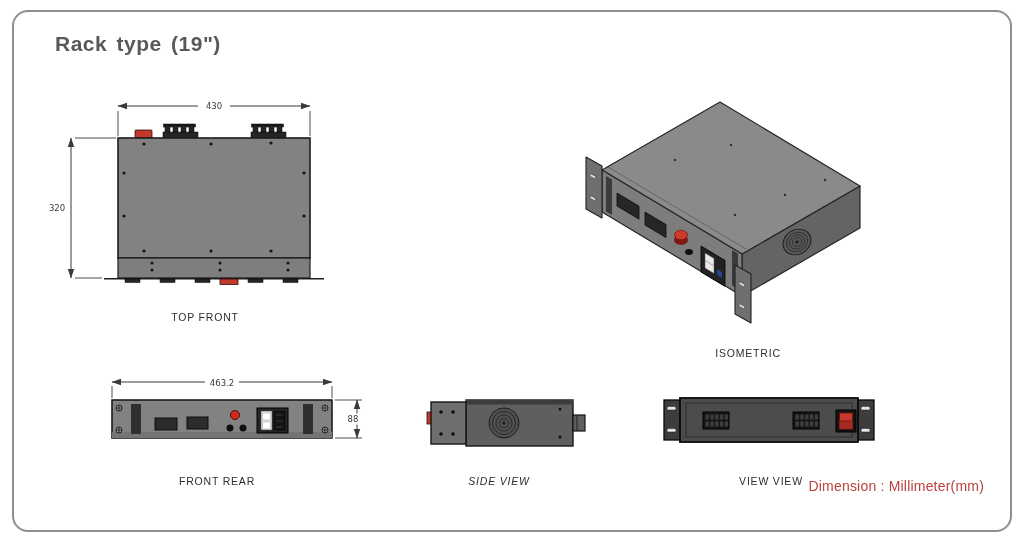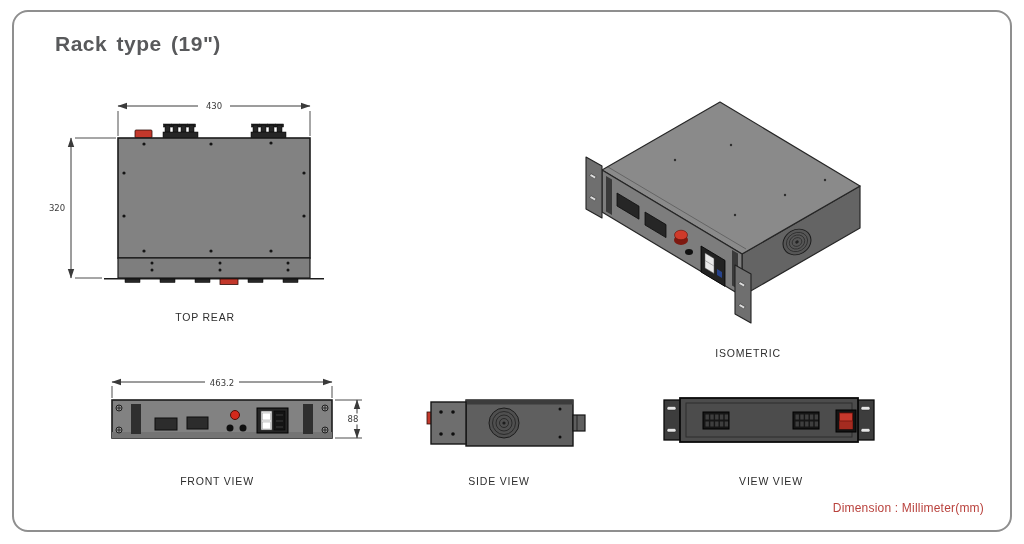--- a/index.html
+++ b/index.html
@@ -5,21 +5,21 @@
   :root{
     --accent:#c3382b; --note:#b9423d; --chassis:#828282;
     --dark:#2b2b2b; --line:#3a3a3a; --frame:#8f8f8f;
   }
   *{margin:0;padding:0;box-sizing:border-box;}
   html,body{width:1024px;height:544px;background:#fff;font-family:"Liberation Sans",sans-serif;overflow:hidden;}
   .page{position:relative;width:1024px;height:544px;background:#fff;}
   .frame{position:absolute;left:12px;top:10px;width:1000px;height:522px;border:2px solid var(--frame);border-radius:16px;}
   .title{position:absolute;left:55px;top:32px;font-size:21px;font-weight:bold;color:#58595b;letter-spacing:0.5px;word-spacing:3px;}
   .view-label{position:absolute;transform:translateX(-50%);font-size:10.5px;color:#2e2e2e;letter-spacing:0.8px;white-space:nowrap;}
-  .note{position:absolute;top:501px;right:40px;font-size:12px;color:var(--note);letter-spacing:0.2px;padding-left:24px;}
+  .note{position:absolute;top:478px;right:40px;font-size:14px;color:var(--note);letter-spacing:0.2px;padding-left:24px;}
   svg{position:absolute;overflow:visible;}
   .dim{stroke:var(--line);stroke-width:1;fill:none;}
   .ext{stroke:var(--line);stroke-width:0.9;fill:none;}
   .dimtxt{font-family:"DejaVu Sans",sans-serif;font-size:8.5px;fill:var(--line);}
   .redfill{fill:var(--accent);stroke:#30100a;stroke-width:0.8;}
   .metal{fill:var(--chassis);stroke:#1c1c1c;stroke-width:1.6;}
   .metal2{fill:#7e7e7e;stroke:#1c1c1c;stroke-width:1.2;}
   .darkpart{fill:#262626;stroke:#000;stroke-width:0.5;}
   .screwdot{fill:#141414;}
 </style>
@@ -293,20 +293,20 @@
       </g>
     </g>
     <g>
       <rect x="181" y="20" width="20" height="22" fill="#141414" stroke="#000"></rect>
       <rect x="184.5" y="23" width="13" height="16" fill="#c6382c" stroke="#6e120c" stroke-width="0.8"></rect>
       <rect x="184.5" y="31" width="13" height="8" fill="#a52b20"></rect>
       <line x1="184.5" y1="31" x2="197.5" y2="31" stroke="#7e1a10" stroke-width="1"></line>
     </g>
   </svg>
 
-  <div class="view-label" style="left:205px;top:311px;">TOP REAR</div>
+  <div class="view-label" style="left:205px;top:311px;">TOP FRONT</div>
   <div class="view-label" style="left:748px;top:311px;margin-top:36px;">ISOMETRIC</div>
-  <div class="view-label" style="left:217px;top:475px;">FRONT VIEW</div>
-  <div class="view-label" style="left:499px;top:475px;">SIDE VIEW</div>
+  <div class="view-label" style="left:217px;top:475px;">FRONT REAR</div>
+  <div class="view-label" style="left:499px;top:475px;font-style:italic;">SIDE VIEW</div>
   <div class="view-label" style="left:771px;top:475px;">VIEW VIEW</div>
 
   <div class="note">Dimension : Millimeter(mm)</div>
 </div>
 
 </body></html>

